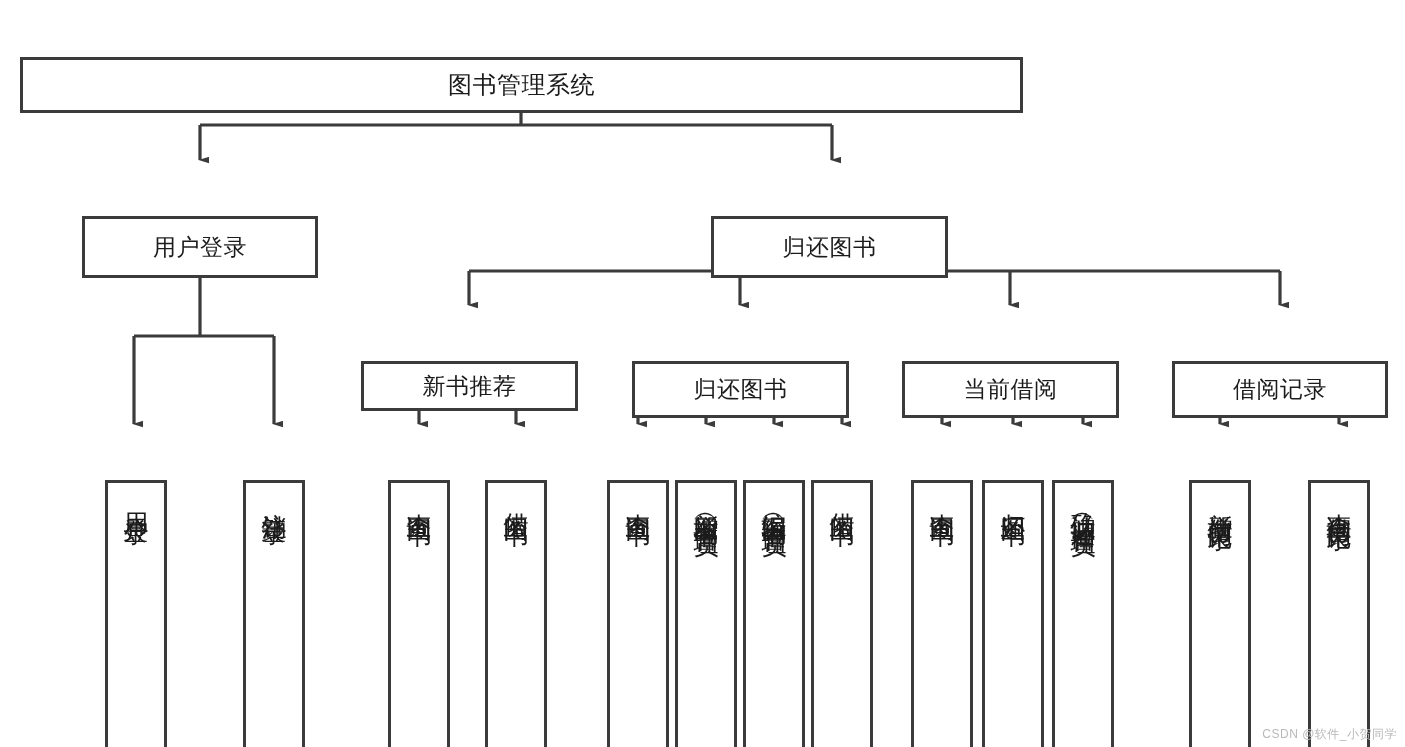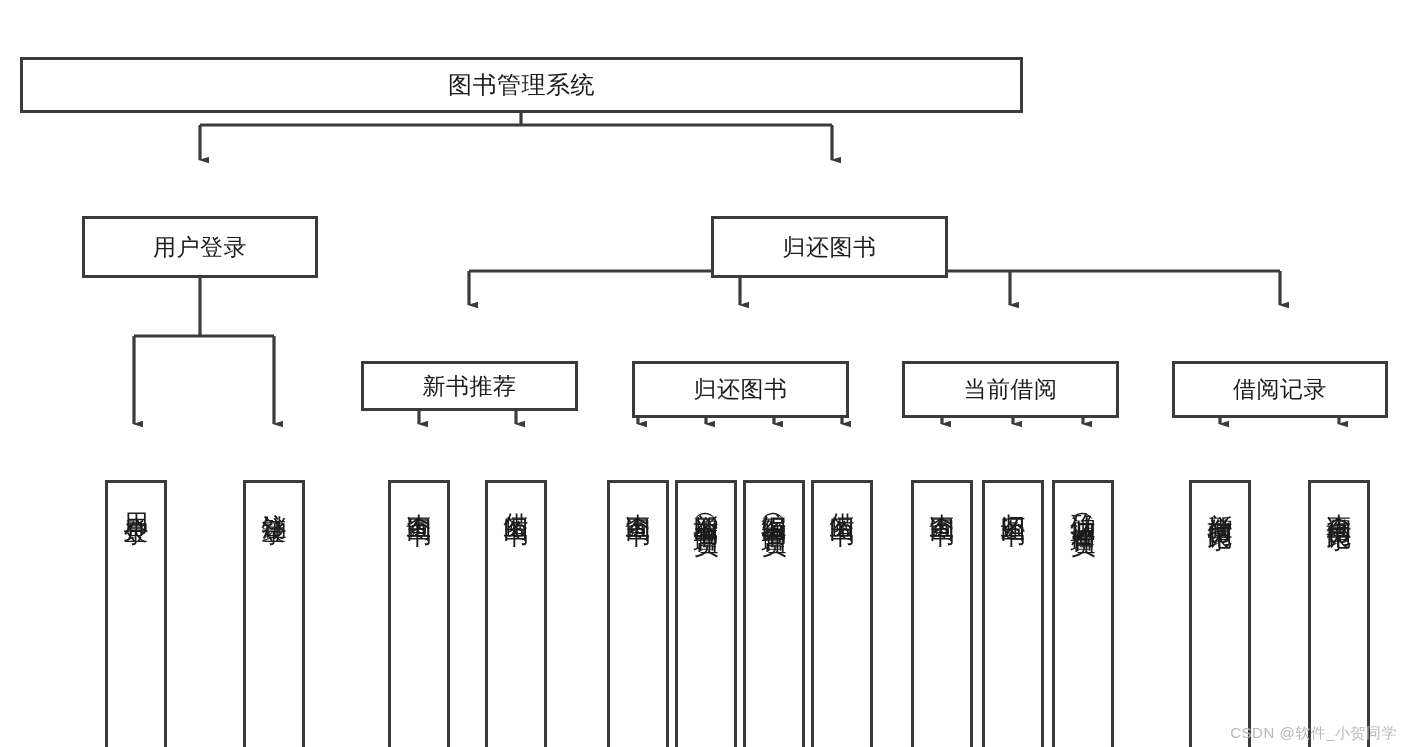--- a/index.html
+++ b/index.html
@@ -61,21 +61,21 @@
     text-orientation: upright;
     font-size: 25px;
     line-height: 1.0;
     letter-spacing: 3px;
     white-space: nowrap;
   }
   .watermark {
     position: absolute;
     right: 8px;
     bottom: 4px;
-    font-size: 15px;
+    font-size: 12px;
     color: #b9b9b9;
     z-index: 5;
     white-space: nowrap;
     letter-spacing: 0.5px;
   }
 </style>
 </head>
 <body>
 
 <div id="canvas">

